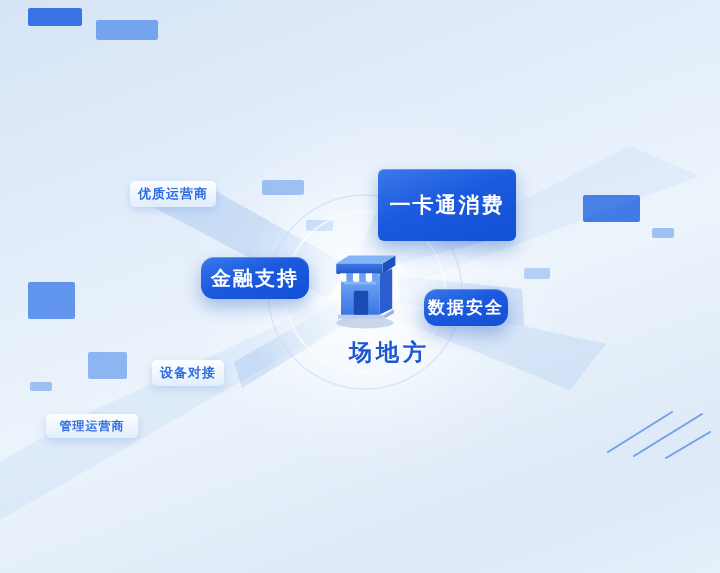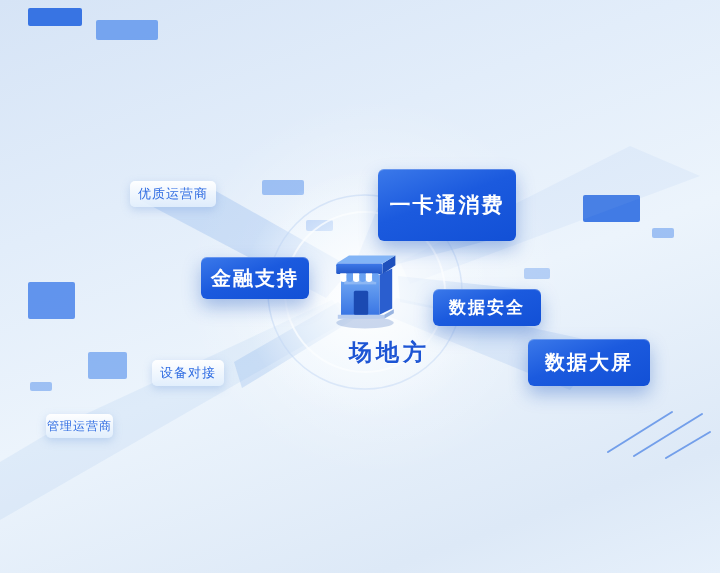--- a/index.html
+++ b/index.html
@@ -15,37 +15,37 @@
   .decor{position:absolute;border-radius:2px;}
   .overlay-svg{position:absolute;left:0;top:0;pointer-events:none;}
   .glow{
     position:absolute;left:243px;top:173px;width:244px;height:244px;border-radius:50%;
     background:radial-gradient(circle, rgba(255,255,255,.95) 0%, rgba(248,252,255,.55) 42%, rgba(240,248,255,0) 72%);
   }
   .node-primary{
     position:absolute;display:flex;align-items:center;justify-content:center;
     color:#ffffff;font-weight:bold;letter-spacing:2px;
     background:linear-gradient(160deg,#3b79ea 0%,#1b5ade 45%,#1250d6 100%);
-    border-radius:6px;
+    border-radius:13px;
     box-shadow:0 8px 18px rgba(21,80,190,.35), inset 0 1px 0 rgba(255,255,255,.25);
   }
   .node-light{
     position:absolute;display:flex;align-items:center;justify-content:center;
-    color:#2f6ce2;font-weight:normal;letter-spacing:1px;font-size:13px;
+    color:#2f6ce2;font-weight:bold;letter-spacing:1px;font-size:13px;
     background:linear-gradient(180deg,rgba(255,255,255,.95) 0%,rgba(226,239,253,.85) 100%);
     border-radius:5px;
     box-shadow:0 3px 8px rgba(120,160,220,.35);
   }
   #node-one-card{left:378px;top:169px;width:138px;height:72px;font-size:21px;border-radius:6px;}
   #node-financial{left:201px;top:257px;width:108px;height:42px;font-size:20px;}
-  #node-security{left:424px;top:289px;width:108px;height:37px;font-size:17px;margin-left:9px;}
+  #node-security{left:424px;top:289px;width:84px;height:37px;font-size:17px;}
   #node-bigscreen{left:528px;top:339px;width:122px;height:47px;font-size:20px;}
   #node-quality{left:130px;top:181px;width:86px;height:26px;}
   #node-device{left:152px;top:360px;width:72px;height:26px;}
-  #node-management{left:46px;top:414px;width:67px;height:24px;font-size:12px;}
+  #node-management{left:46px;top:414px;width:92px;height:24px;font-size:12px;}
   #center-icon{position:absolute;left:317px;top:238px;width:96px;height:96px;}
   #center-label{
     position:absolute;left:300px;top:337px;width:130px;text-align:right;
     font-size:23px;font-weight:bold;color:#1d55d4;letter-spacing:4px;
     text-shadow:0 1px 0 rgba(255,255,255,.8);
   }
 </style>
 </head>
 <body>
 
@@ -78,21 +78,20 @@
       <line x1="666" y1="458" x2="710" y2="432"></line>
     </g>
   </svg>
 
   <div class="glow"></div>
 
   <div class="node-light" id="node-quality">优质运营商</div>
   <div class="node-primary" id="node-one-card">一卡通消费</div>
   <div class="node-primary" id="node-financial">金融支持</div>
   <div class="node-primary" id="node-security">数据安全</div>
-  <div class="node-primary" id="node-bigscreen">数据大屏</div>
   <div class="node-light" id="node-device">设备对接</div>
   <div class="node-light" id="node-management">管理运营商</div>
 
   <div id="center-icon">
     <svg width="96" height="96" viewBox="0 0 120 120">
       <defs>
         <linearGradient id="bodyGrad" x1="0" y1="0" x2="0" y2="1">
           <stop offset="0" stop-color="#74abf4"></stop>
           <stop offset="1" stop-color="#3a76e4"></stop>
         </linearGradient>

